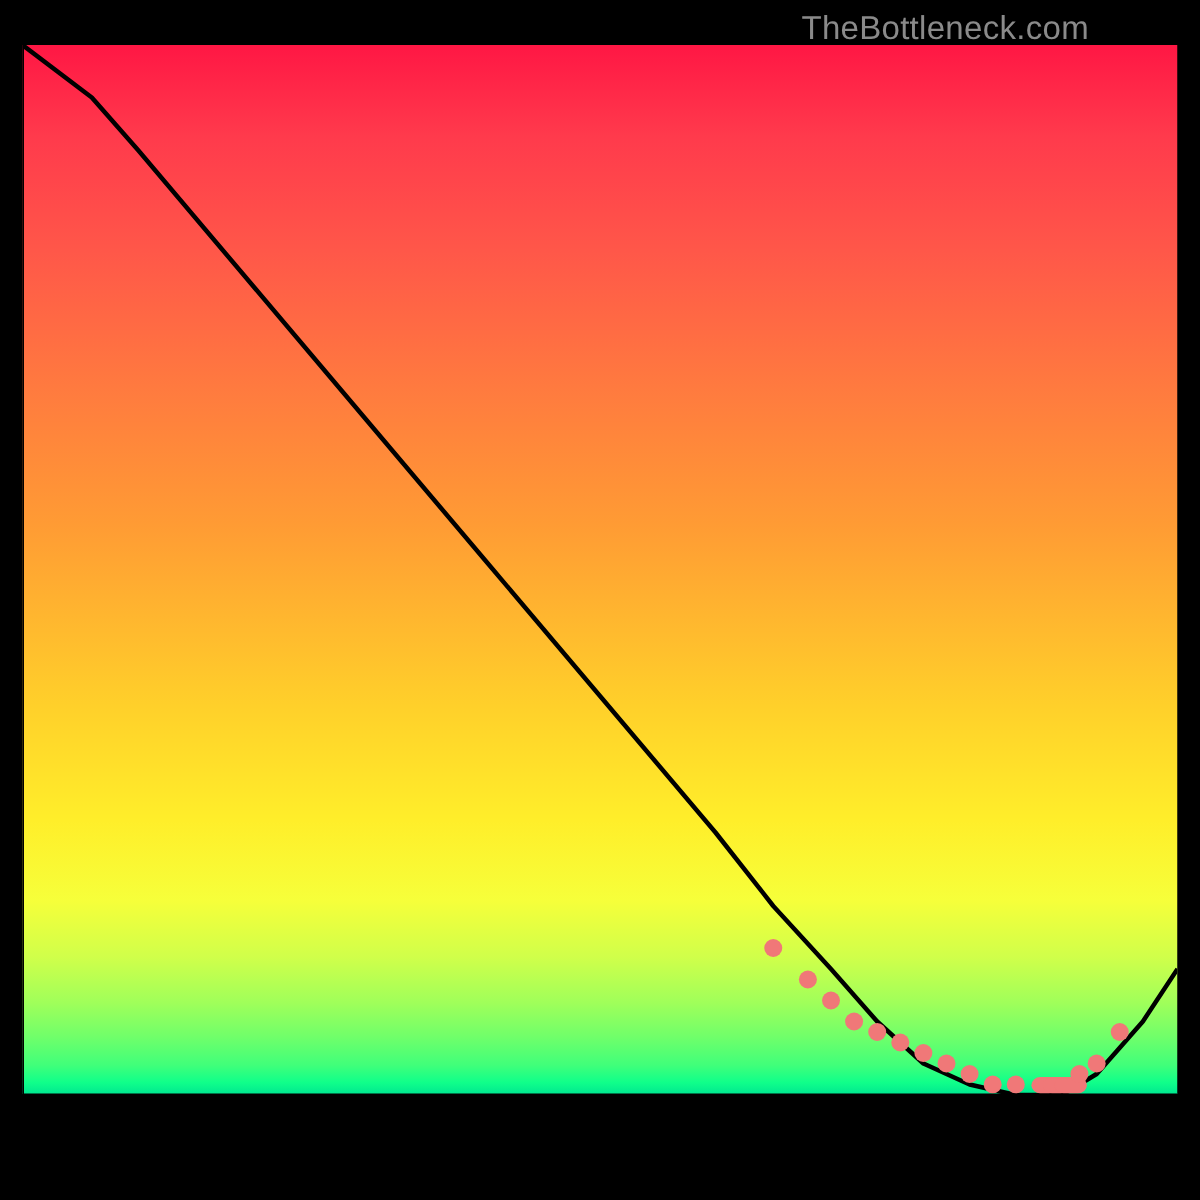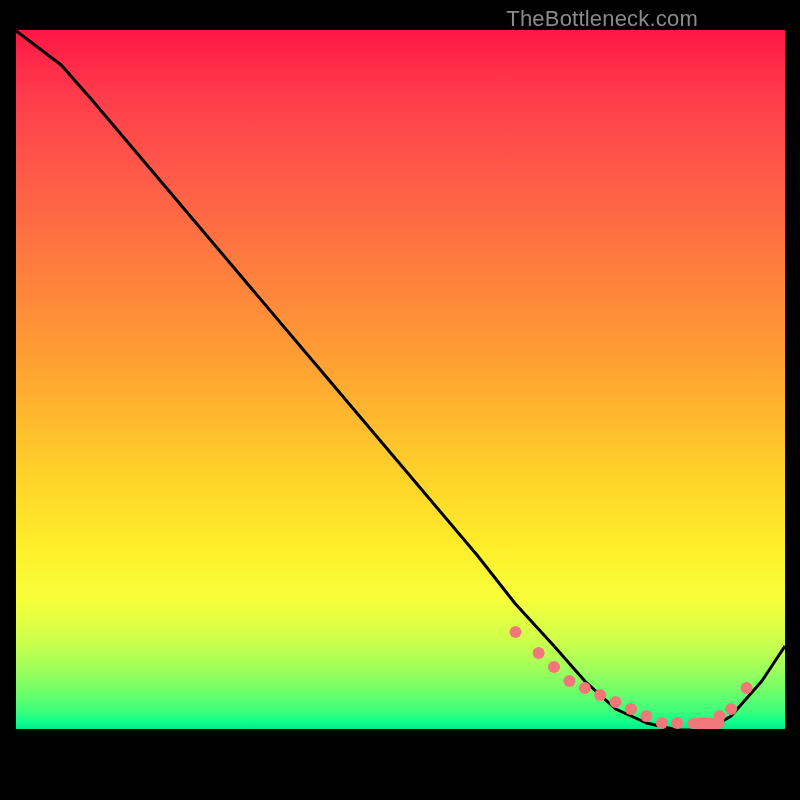--- a/index.html
+++ b/index.html
@@ -8,20 +8,21 @@
     width: 800px;
     height: 800px;
     background: #000000;
     overflow: hidden;
     font-family: Arial, Helvetica, sans-serif;
   }
   .stage {
     position: relative;
     width: 708px;
     height: 800px;
+    padding-left: 28px;
   }
   .watermark {
     position: absolute;
     top: 6px;
     right: 10px;
     color: #8a8a8a;
     font-size: 22px;
     letter-spacing: 0.2px;
     font-weight: 400;
     font-family: Arial, Helvetica, sans-serif;

